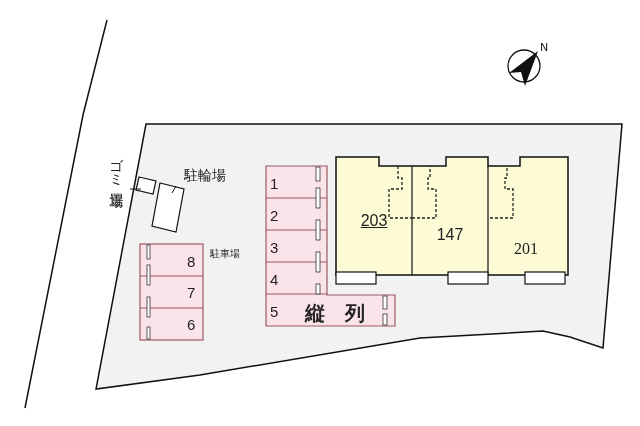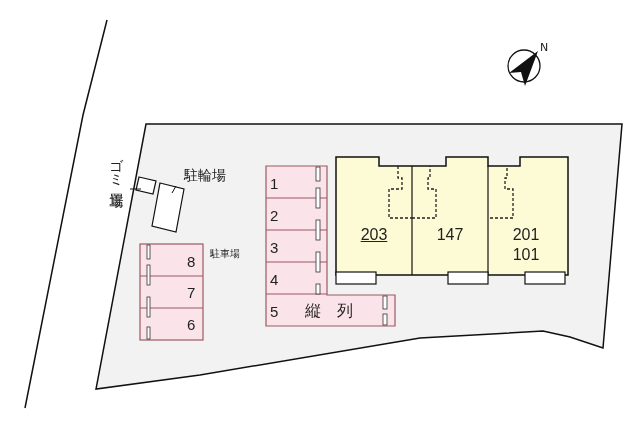--- a/index.html
+++ b/index.html
@@ -70,33 +70,32 @@
     <rect x="448" y="272" width="40" height="12" fill="#fff" stroke="#111" stroke-width="1.2"></rect>
     <rect x="525" y="272" width="40" height="12" fill="#fff" stroke="#111" stroke-width="1.2"></rect>
   </g>
 </svg>
 
 <span class="lbl" style="left:540px; top:42px; font-size:11px;">N</span>
 
 <span class="lbl vert" style="left:110px; top:148px; font-size:14px;">ゴミ置場</span>
 <span class="lbl" style="left:172px; top:168px; font-size:14px;padding-left:12px;">駐輪場</span>
 <span class="lbl" style="left:210px; top:249px; font-size:10px;">駐車場</span>
-<span class="lbl" style="left:305px; top:303px; font-size:16px;">縦　列</span>
+<span class="lbl" style="left:305px; top:303px; font-size:20px;font-weight:bold;">縦　列</span>
 
 <span class="num" style="left:270px; top:176px;">1</span>
 <span class="num" style="left:270px; top:208px;">2</span>
 <span class="num" style="left:270px; top:240px;">3</span>
 <span class="num" style="left:270px; top:272px;">4</span>
 <span class="num" style="left:270px; top:304px;">5</span>
 <span class="num" style="left:187px; top:317px;">6</span>
 <span class="num" style="left:187px; top:285px;">7</span>
 <span class="num" style="left:187px; top:254px;">8</span>
 
-<div class="unit" style="left:346px; top:225px; width:56px;text-decoration:underline;">
+<div class="unit" style="left:346px; top:211px; width:56px;text-decoration:underline;">
   <div>203</div>
 </div>
 <div class="unit" style="left:422px; top:225px; width:56px;">
   <div>147</div>
 </div>
-<div class="unit" style="left:498px; top:225px; width:56px;">
+<div class="unit" style="left:498px; top:239px; width:56px;font-family:Liberation Serif, serif;">
   <div>201</div>
-  <div>101</div>
 </div>
 
 </body></html>

